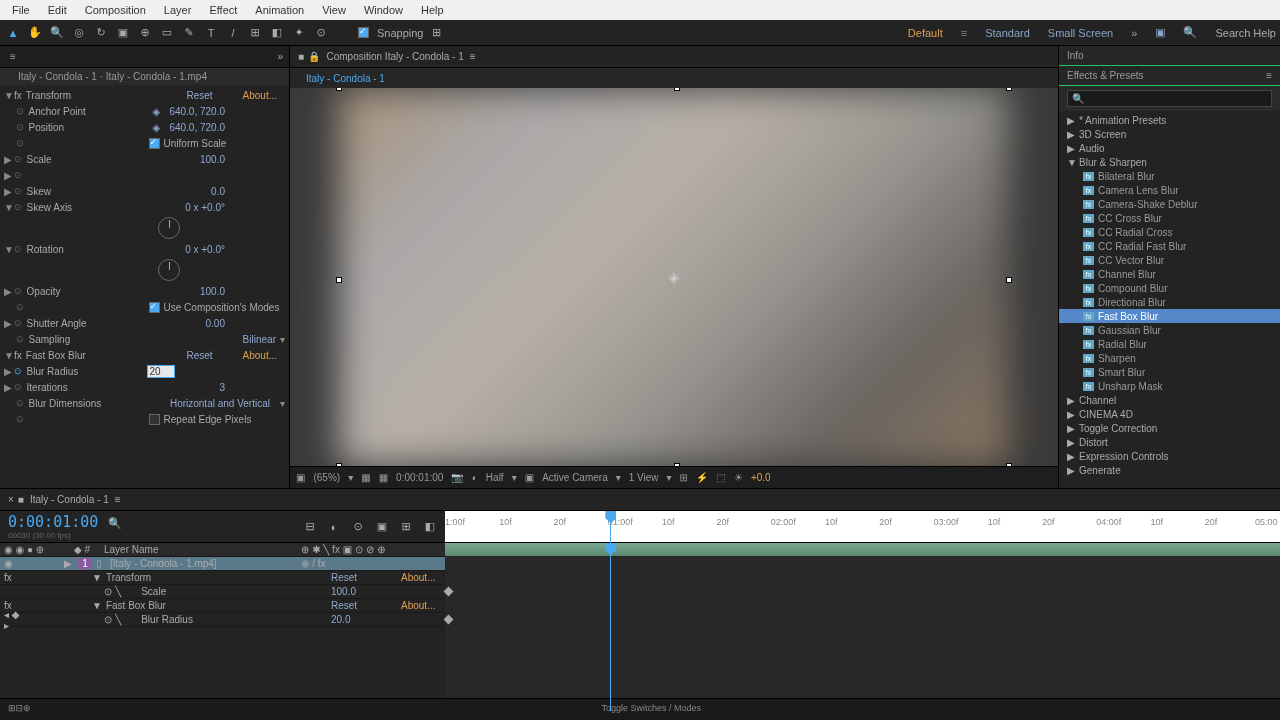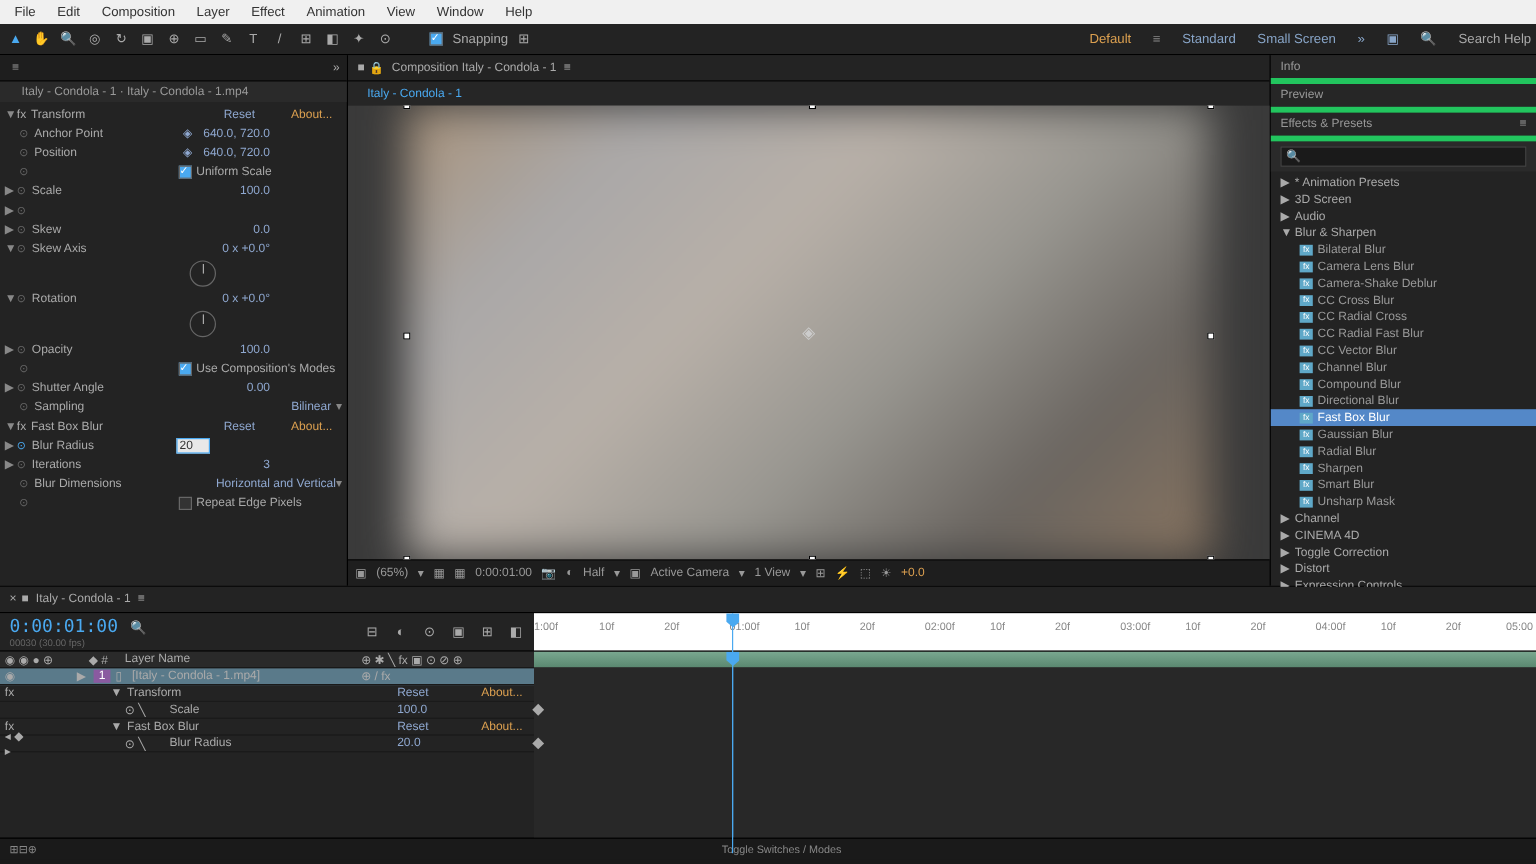--- a/index.html
+++ b/index.html
@@ -38,21 +38,21 @@
 .comp-subheader{background:#262626;height:20px;display:flex;align-items:center;padding:0 16px;font-size:10px}
 .comp-subheader span{color:#4aa9f0}
 .viewer{flex:1;background:#3a3a3a;position:relative;display:flex;align-items:center;justify-content:center;overflow:hidden}
 .viewer-content{width:670px;height:378px;background:linear-gradient(135deg,#a8927a 0%,#aaa8a8 20%,#b8b0a8 40%,#989690 60%,#6a6560 80%,#8a7560 100%);filter:blur(18px);position:relative}
 .viewer-overlay{position:absolute;width:670px;height:378px;pointer-events:none}
 .handle{width:6px;height:6px;background:#fff;border:1px solid #000;position:absolute}
 .anchor{position:absolute;top:50%;left:50%;transform:translate(-50%,-50%);color:#ccc;font-size:14px}
 .viewer-footer{height:22px;background:#1e1e1e;display:flex;align-items:center;padding:0 6px;gap:8px;font-size:10px;border-top:1px solid #000}
 .vf-item{color:#999;cursor:pointer}
 .right-panel{width:222px;background:#232323;border-left:1px solid #000;display:flex;flex-direction:column}
-.rp-header{padding:4px 8px;font-size:10px;color:#999;background:#262626;border-bottom:5px solid #22c55e}
+.rp-header{padding:4px 8px;font-size:10px;color:#999;background:#262626;border-bottom:1px solid #22c55e}
 .rp-search{padding:4px 8px;background:#2a2a2a}
 .rp-search-input{width:100%;background:#1a1a1a;border:1px solid #444;color:#aaa;padding:2px 4px;font-size:10px}
 .rp-tree{font-size:10px;padding:2px 0}
 .rp-item{padding:2px 6px 2px 8px;display:flex;align-items:center;cursor:pointer;height:14px}
 .rp-item.category{color:#aaa}
 .rp-item.effect{padding-left:24px;color:#999}
 .rp-item.effect .fx-icon{width:11px;height:9px;background:#5fa8c8;display:inline-block;margin-right:4px;font-size:7px;text-align:center;line-height:9px;color:#fff}
 .rp-item.selected{background:#5488c8;color:#fff}
 .rp-toggle{margin-right:4px;width:8px}
 .timeline{height:228px;background:#1e1e1e;border-top:1px solid #000;display:flex;flex-direction:column}
@@ -239,21 +239,21 @@
       <div class="prop-row">
           <span class="prop-toggle">▶</span>
           <span class="stopwatch">⊙</span>
           <span class="prop-name">Iterations</span>
           <span class="prop-value">3</span>
         </div>
       <div class="prop-row">
           <span class="prop-indent"></span>
           <span class="stopwatch">⊙</span>
           <span class="prop-name">Blur Dimensions</span>
-          <span class="prop-value" style="margin-right:0">Horizontal and Vertical</span>
+          <span class="prop-value" style="margin-right:10px">Horizontal and Vertical</span>
           <span style="color:#888">▾</span>
         </div>
       <div class="prop-row">
           <span class="prop-indent"></span>
           <span class="stopwatch">⊙</span>
           <span class="prop-name"></span>
           <span class="checkbox empty"></span>
           <span>Repeat Edge Pixels</span>
         </div>
     </div>
@@ -302,21 +302,20 @@
       <span class="vf-item">⊞</span>
       <span class="vf-item">⚡</span>
       <span class="vf-item">⬚</span>
       <span class="vf-item">☀</span>
       <span class="vf-item" style="color:#dca050">+0.0</span>
     </div>
   </div>
 
   <div class="right-panel">
     <div class="rp-header">Info</div>
-    <div class="rp-header">Preview</div>
     <div class="rp-header" style="display:flex;justify-content:space-between">
       <span>Effects &amp; Presets</span>
       <span>≡</span>
     </div>
     <div class="rp-search"><input class="rp-search-input" placeholder="🔍" style=""></div>
     <div class="rp-tree">
       <div class="rp-item category">
           <span class="rp-toggle">▶</span>
           <span>* Animation Presets</span>
         </div>

